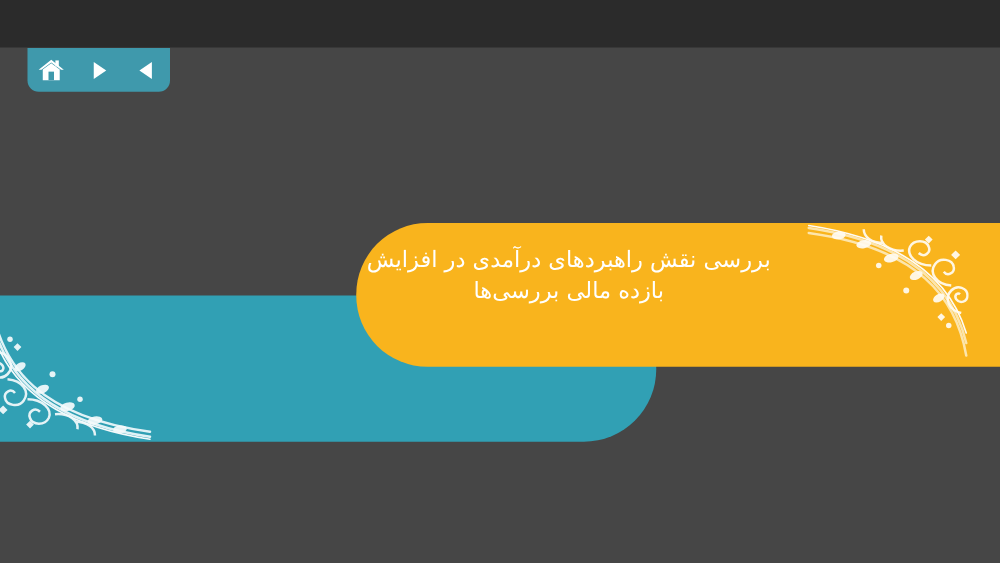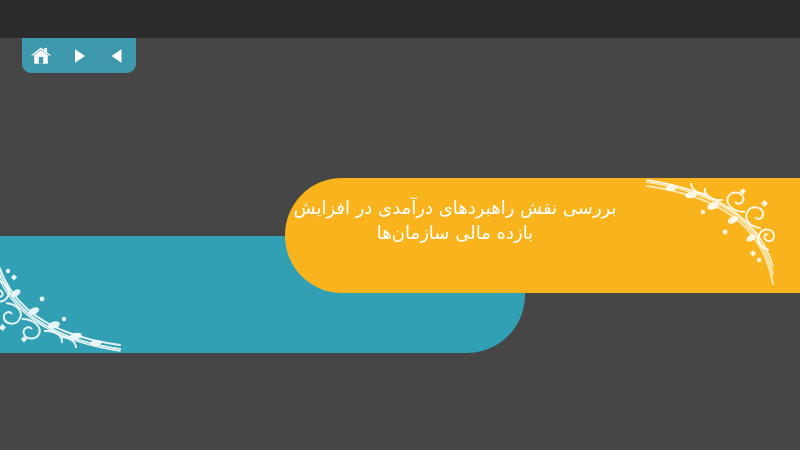--- a/index.html
+++ b/index.html
@@ -197,16 +197,16 @@
           <circle cx="50" cy="54" r="2.4"></circle>
           <circle cx="16" cy="82" r="2.2"></circle>
           <circle cx="72" cy="34" r="2.2"></circle>
         </g>
       </g>
     </svg>
   </div>
 
   <div id="title-block">
     <div class="title-line">بررسی نقش راهبردهای درآمدی در افزایش</div>
-    <div class="title-line">بازده مالی سازمان‌ها</div>
+    <div class="title-line">بازده مالی بررسی‌ها</div>
   </div>
 
 </div>
 
 </body></html>

